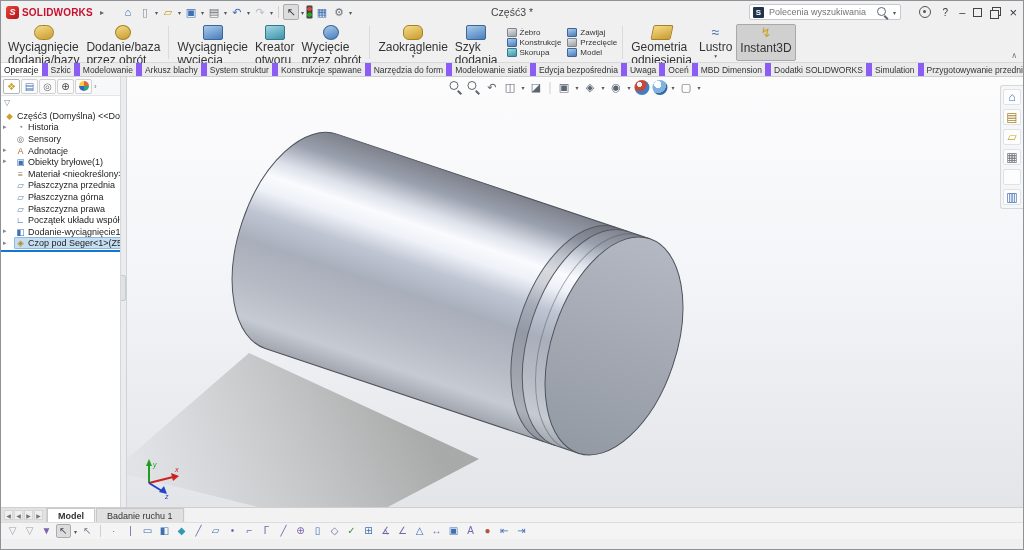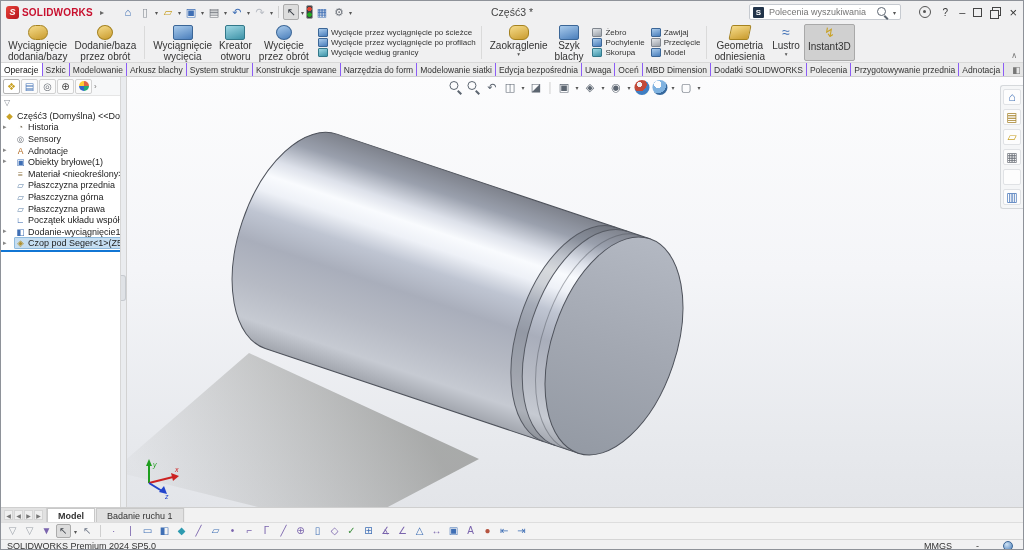--- a/index.html
+++ b/index.html
@@ -45,40 +45,40 @@
   .wrest::before{content:"";position:absolute;left:2px;top:0;width:7px;height:7px;border:1px solid #444;background:#f0f0f1;}
   .wrest::after{content:"";position:absolute;left:0;top:3px;width:7px;height:7px;border:1px solid #444;background:#f0f0f1;}
   .wclose{font-size:13px;color:#333;}
   
   .ribbon{position:absolute;top:22px;left:0;right:0;height:40px;display:flex;align-items:stretch;
           gap:2px;padding:1px 2px;background:#f0f0f1;border-bottom:1px solid #d9d9d9;}
   .group{display:flex;gap:1px;padding:0 2px;}
   .gsep{width:1px;background:#dadada;margin:2px 1px;flex:none;}
   .bigbtn{display:flex;flex-direction:column;align-items:center;justify-content:flex-start;
           padding:1px 3px 0;border-radius:2px;cursor:default;}
-  .bigbtn .lbl{font-size:10px;line-height:1.08;text-align:center;white-space:pre-line;color:#333;}
+  .bigbtn .lbl{font-size:12px;line-height:1.08;text-align:left;white-space:pre-line;color:#333;}
   .bigbtn .bcaret{font-size:5.5px;color:#555;line-height:1;}
   .bigbtn.pressed{background:#d0d0d0;border:1px solid #a9a9a9;}
   .bicon{width:20px;height:15px;margin-bottom:1px;border-radius:2px;flex:none;}
   .ic-gold{background:linear-gradient(160deg,#f6dc8a,#c99b2e);border:1px solid #a5821f;}
   .ic-blue{background:linear-gradient(160deg,#a9cbec,#4a7ebb);border:1px solid #3b6697;}
   .ic-teal{background:linear-gradient(160deg,#9fd8e4,#3e93a8);border:1px solid #32788a;}
   .ic-gray{background:linear-gradient(160deg,#e3e6ea,#9aa0a8);border:1px solid #80868e;}
   .cylr{border-radius:45%/60%;}
   .donut{border-radius:50%;width:16px;}
   .stack{display:flex;flex-direction:column;justify-content:center;gap:1px;padding:0 2px;}
   .srow{display:flex;align-items:center;gap:3px;font-size:8px;color:#333;white-space:nowrap;}
   .sicon{width:10px;height:9px;border-radius:1px;flex:none;}
   .ribcollapse{position:absolute;right:6px;top:50px;font-size:8px;color:#777;z-index:3;}
   
   .cmdtabs{position:absolute;top:62px;left:0;right:0;height:14px;display:flex;align-items:stretch;
            background:#e6e6e6;border-bottom:1px solid #cfcfcf;overflow:hidden;}
   .tabswrap{display:flex;align-items:stretch;white-space:nowrap;}
   .tab{padding:0 3px;display:flex;align-items:center;font-size:8.5px;color:#333;
-       border-right:1px solid #8b5cf6;background:#ebebeb;}
+       border-right:6px solid #8b5cf6;background:#ebebeb;}
   .tab.active{background:#fff;color:#111;}
   .docctl{margin-left:auto;display:flex;align-items:center;gap:6px;padding:0 8px;color:#666;font-size:9px;}
   .docctl .pane{font-size:9px;color:#777;}
   
   .main{position:absolute;top:76px;left:0;right:0;height:430px;display:flex;}
   .panel{width:120px;background:#fff;border-right:1px solid #d7d7d7;display:flex;flex-direction:column;overflow:hidden;}
   .phead{height:19px;display:flex;align-items:center;gap:1px;padding:0 2px;background:#f7f8f9;border-bottom:1px solid #e6e6e6;}
   .ptab{width:17px;height:15px;display:flex;align-items:center;justify-content:center;font-size:10px;
         border:1px solid #d2d2d2;background:#fbfbfb;border-radius:2px;}
   .ptab.active{background:#fff;border-color:#b5b5b5;}
@@ -204,56 +204,42 @@
         <span class="lbl">Kreator
 otworu</span>
         <span class="bcaret">▾</span>
       </div>
       <div class="bigbtn">
         <span class="bicon ic-blue donut"></span>
         <span class="lbl">Wycięcie
 przez obrót</span>
       </div>
     </div>
-    <div class="stack">
-      <div class="srow">
-          <span class="sicon ic-blue"></span>
-          <span>Wycięcie przez wyciągnięcie po ścieżce</span>
-        </div>
-      <div class="srow">
-          <span class="sicon ic-blue"></span>
-          <span>Wycięcie przez wyciągnięcie po profilach</span>
-        </div>
-      <div class="srow">
-          <span class="sicon ic-teal"></span>
-          <span>Wycięcie według granicy</span>
-        </div>
-    </div>
     <div class="gsep"></div>
     <div class="group">
       <div class="bigbtn">
         <span class="bicon ic-gold" style="border-radius:6px"></span>
         <span class="lbl">Zaokrąglenie</span>
         <span class="bcaret">▾</span>
       </div>
       <div class="bigbtn">
         <span class="bicon ic-blue"></span>
         <span class="lbl">Szyk
-blachy</span>
+dodania</span>
         <span class="bcaret">▾</span>
       </div>
     </div>
     <div class="stack">
       <div class="srow">
           <span class="sicon ic-gray"></span>
           <span>Żebro</span>
         </div>
       <div class="srow">
           <span class="sicon ic-blue"></span>
-          <span>Pochylenie</span>
+          <span>Konstrukcje</span>
         </div>
       <div class="srow">
           <span class="sicon ic-teal"></span>
           <span>Skorupa</span>
         </div>
     </div>
     <div class="stack">
       <div class="srow">
           <span class="sicon ic-blue"></span>
           <span>Zawijaj</span>
@@ -296,21 +282,21 @@
         <span class="tab">Arkusz blachy</span>
         <span class="tab">System struktur</span>
         <span class="tab">Konstrukcje spawane</span>
         <span class="tab">Narzędzia do form</span>
         <span class="tab">Modelowanie siatki</span>
         <span class="tab">Edycja bezpośrednia</span>
         <span class="tab">Uwaga</span>
         <span class="tab">Oceń</span>
         <span class="tab">MBD Dimension</span>
         <span class="tab">Dodatki SOLIDWORKS</span>
-        <span class="tab">Polecenia</span>
+        <span class="tab">Simulation</span>
         <span class="tab">Przygotowywanie przednia</span>
         <span class="tab">Adnotacja</span>
       </div>
     <div class="docctl">
       <span class="pane">◧</span>
 
     </div>
   </div>
 
   <div class="main">
@@ -532,21 +518,13 @@
       <span class="gi" style="color: rgb(122, 100, 173);">∠</span>
       <span class="gi" style="color: rgb(63, 111, 181);">△</span>
       <span class="gi" style="color: rgb(122, 100, 173);">↔</span>
       <span class="gi" style="color: rgb(63, 111, 181);">▣</span>
       <span class="gi" style="color: rgb(122, 100, 173);">A</span>
       <span class="gi" style="color: rgb(181, 83, 63);">●</span>
       <span class="gi" style="color: rgb(63, 111, 181);">⇤</span>
       <span class="gi" style="color: rgb(63, 111, 181);">⇥</span>
     </div>
 
-  <div class="statusbar">
-    <span>SOLIDWORKS Premium 2024 SP5.0</span>
-    <span class="right">
-      <span>MMGS</span>
-      <span>-</span>
-      <span class="globe"></span>
-    </span>
-  </div>
 </div>
 
 </body></html>

